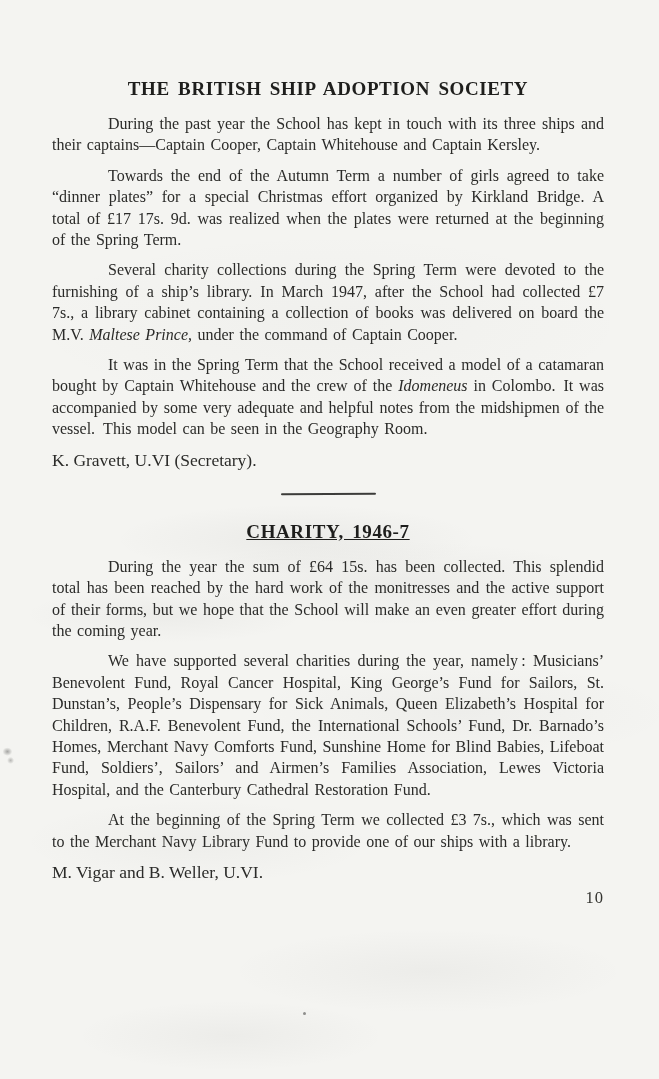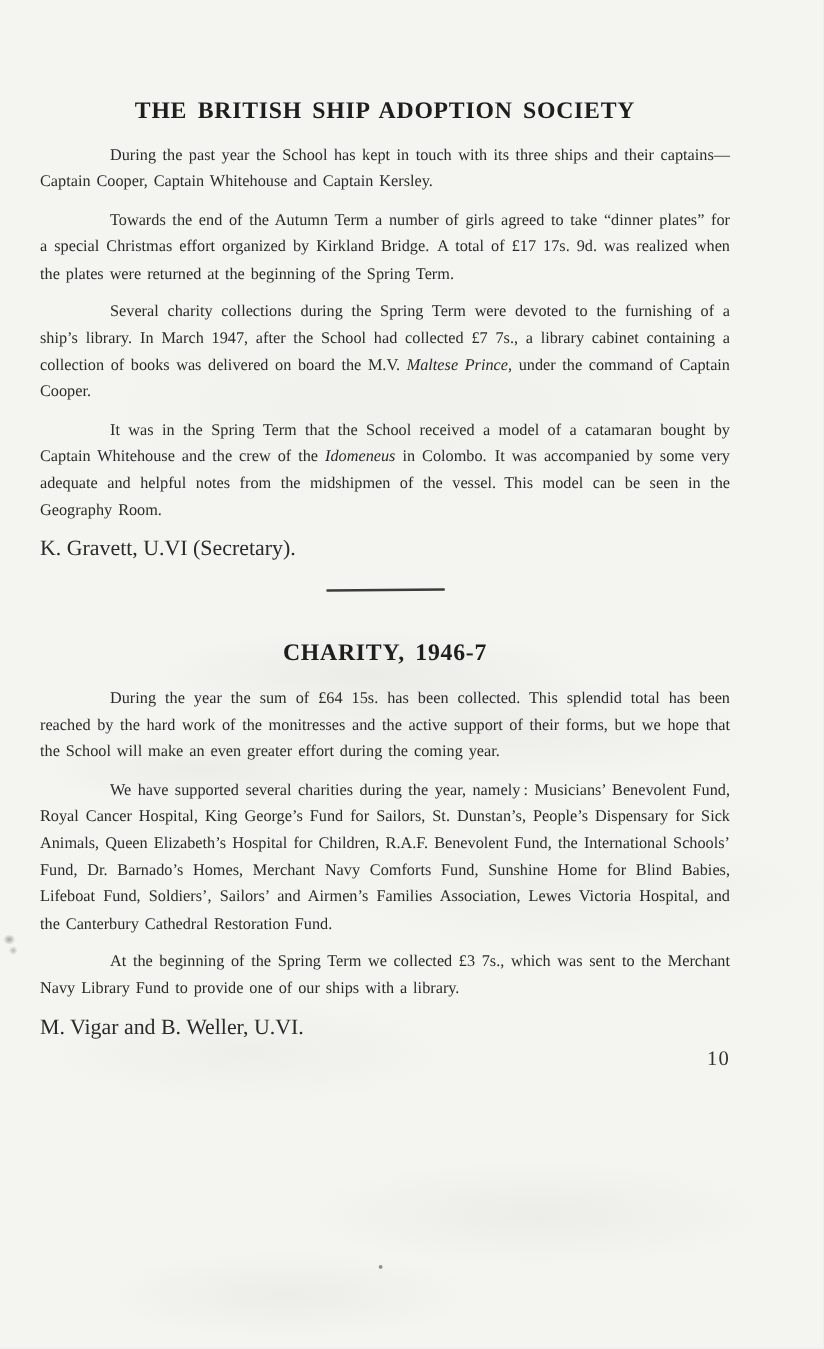--- a/index.html
+++ b/index.html
@@ -22,38 +22,38 @@
       radial-gradient(ellipse 300px 70px at 70% 66%, rgba(90,90,88,0.04), transparent 70%),
       radial-gradient(ellipse 250px 60px at 30% 78%, rgba(90,90,88,0.04), transparent 70%),
       radial-gradient(ellipse 280px 60px at 65% 90%, rgba(90,90,88,0.05), transparent 70%),
       radial-gradient(ellipse 220px 50px at 35% 96%, rgba(90,90,88,0.05), transparent 70%),
       radial-gradient(ellipse 400px 120px at 50% 30%, rgba(120,120,118,0.03), transparent 75%);
     font-family: "Liberation Serif", "DejaVu Serif", serif;
     color: #262624;
   }
   .content {
     position: absolute;
-    left: 32px;
+    left: 52px;
     top: 0;
     width: 552px;
   }
   .article-title {
     margin: 0;
     text-align: center;
     font-size: 19px;
     font-weight: bold;
     letter-spacing: 0.6px;
     word-spacing: 3px;
     color: #1e1e1c;
   }
   .title-1 { margin-top: 78px; margin-bottom: 13px; }
-  .title-2 { margin-top: 39px; margin-bottom: 13px; }
+  .title-2 { margin-top: 26px; margin-bottom: 13px; text-decoration: underline; }
   p.body-para {
     margin: 0 0 9px 0;
-    font-size: 13px;
+    font-size: 16px;
     line-height: 21.4px;
     text-align: justify;
     text-indent: 56px;
     word-spacing: 1.5px;
     color: #2b2b29;
   }
   p.body-para i { font-style: italic; }
   .signature {
     margin: 2px 0 0 0;
     font-size: 17.5px;

